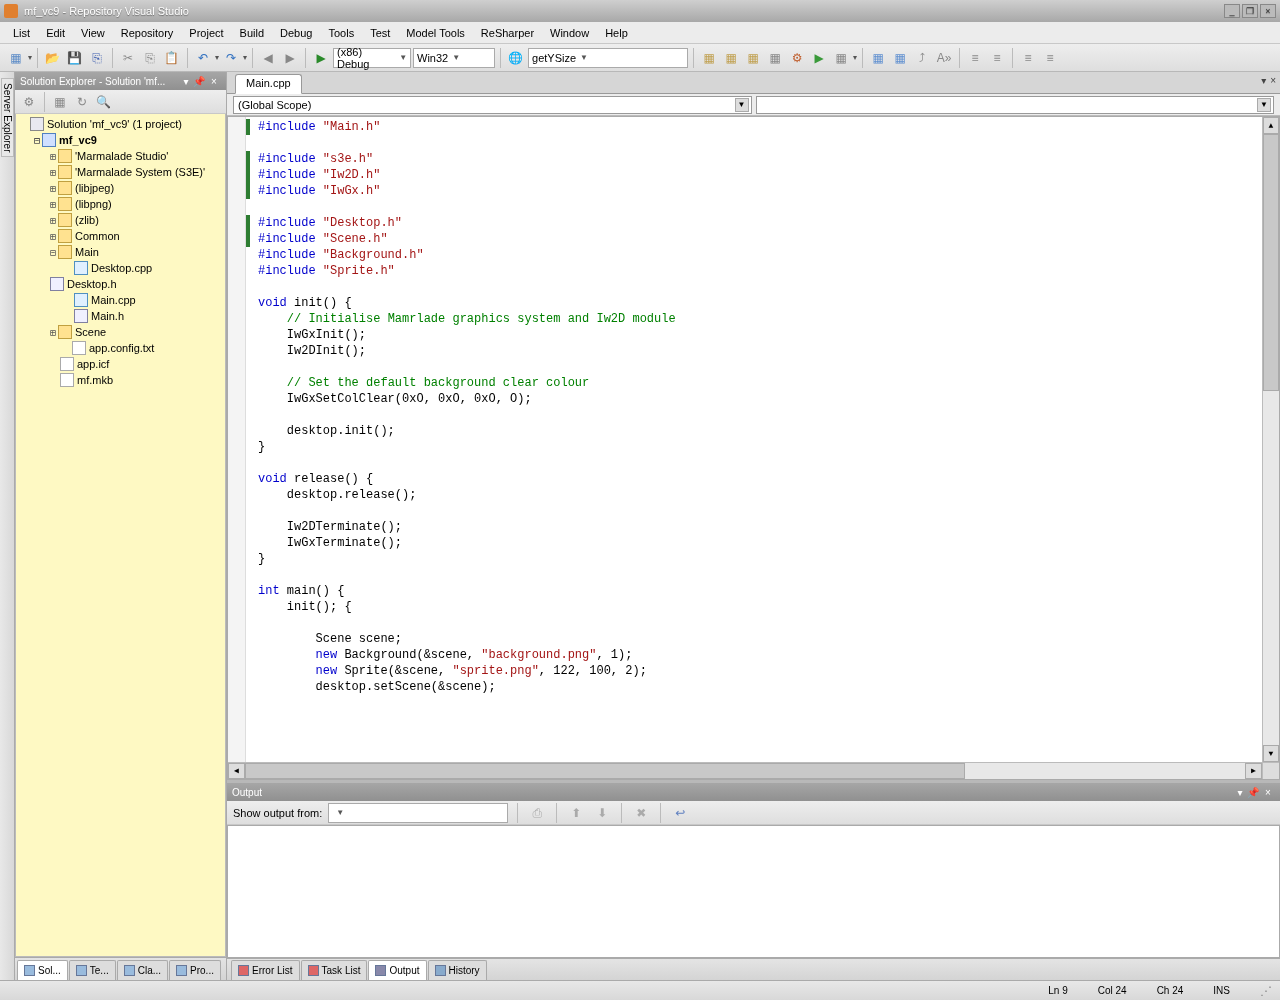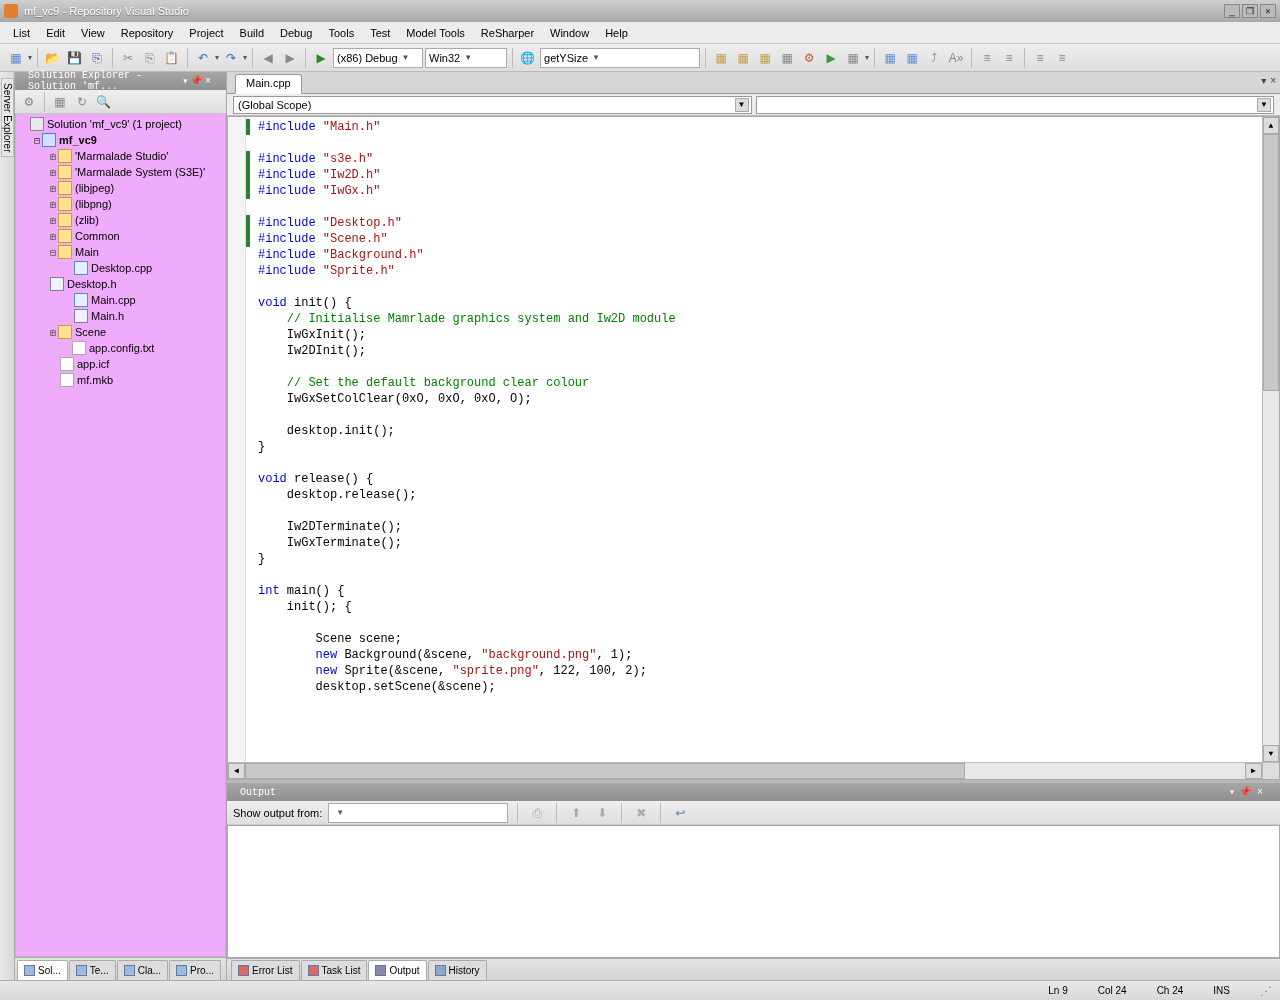--- a/index.html
+++ b/index.html
@@ -24,25 +24,25 @@
 .tool-dd .arr { font-size: 8px; color: #555; }
 .toolbar .findbox { width: 160px; }
 
 
 .workspace { position: absolute; top: 72px; left: 0; right: 0; bottom: 20px; display: flex; background: #d6d6d6; }
 .leftcol { width: 15px; background: linear-gradient(to right, #e8e8e8, #d8d8d8); border-right: 1px solid #aaa; display: flex; flex-direction: column; align-items: center; padding-top: 6px; }
 .leftcol .tablabel { writing-mode: vertical-lr; font-size: 10px; padding: 4px 0; background: #e8e8e8; border: 1px solid #bbb; margin-bottom: 2px; }
 
 
 .solexp { width: 212px; background: #eee; display: flex; flex-direction: column; border-right: 1px solid #aaa; }
-.panel-title { height: 18px; background: linear-gradient(to bottom, #a6a6a6, #909090); color: #fff; font-size: 10px; display: flex; align-items: center; padding: 0 13px; font-family: Liberation Mono, monospace; }
+.panel-title { height: 18px; background: linear-gradient(to bottom, #a6a6a6, #909090); color: #fff; font-size: 10px; display: flex; align-items: center; padding: 0 5px; }
 .panel-title .t-sp { flex: 1; }
 .panel-title .t-btn { width: 14px; text-align: center; font-size: 10px; }
 .sol-tb { height: 24px; background: linear-gradient(to bottom, #eee, #dedede); display: flex; align-items: center; padding: 0 4px; gap: 2px; border-bottom: 1px solid #c8c8c8; }
-.tree { flex: 1; background: #f0abfc; overflow: auto; font-size: 11px; padding: 2px 0; border: 1px solid #bbb; border-top: none; }
+.tree { flex: 1; background: #fef9c3; overflow: auto; font-size: 11px; padding: 2px 0; border: 1px solid #bbb; border-top: none; }
 .tree-row { display: flex; align-items: center; height: 16px; padding-left: 4px; white-space: nowrap; }
 .tree-row .exp { width: 10px; font-family: monospace; font-size: 10px; color: #555; text-align: center; }
 .tree-row .ficon { width: 14px; height: 14px; margin-right: 3px; display: inline-flex; align-items: center; justify-content: center; font-size: 10px; }
 .icon-sol { background: #e8e8f0; border: 1px solid #888; }
 .icon-proj { background: #d0e0ff; border: 1px solid #5080c0; }
 .icon-folder { background: #ffe290; border: 1px solid #c0a040; }
 .icon-cpp { background: #e0f0ff; border: 1px solid #5090c0; }
 .icon-h { background: #f0f0ff; border: 1px solid #8080a0; }
 .icon-txt { background: #fff; border: 1px solid #aaa; }
 .tree-row.bold { font-weight: bold; }
@@ -160,21 +160,21 @@
   <div class="tool">
       <span class="gly" style="color:#888">◀</span>
     </div>
   <div class="tool">
       <span class="gly" style="color:#888">▶</span>
     </div>
   <div class="tool-sep"></div>
   <div class="tool">
       <span class="gly" style="color:#2a8a2a">▶</span>
     </div>
-  <div class="tool-dd" style="width:90px">
+  <div class="tool-dd" style="width:78px">
       <span>(x86) Debug</span>
       <span class="arr">▼</span>
     </div>
   <div class="tool-dd" style="width:82px">
       <span>Win32</span>
       <span class="arr">▼</span>
     </div>
   <div class="tool-sep"></div>
   <div class="tool">
       <span class="gly" style="color:#888">🌐</span>

